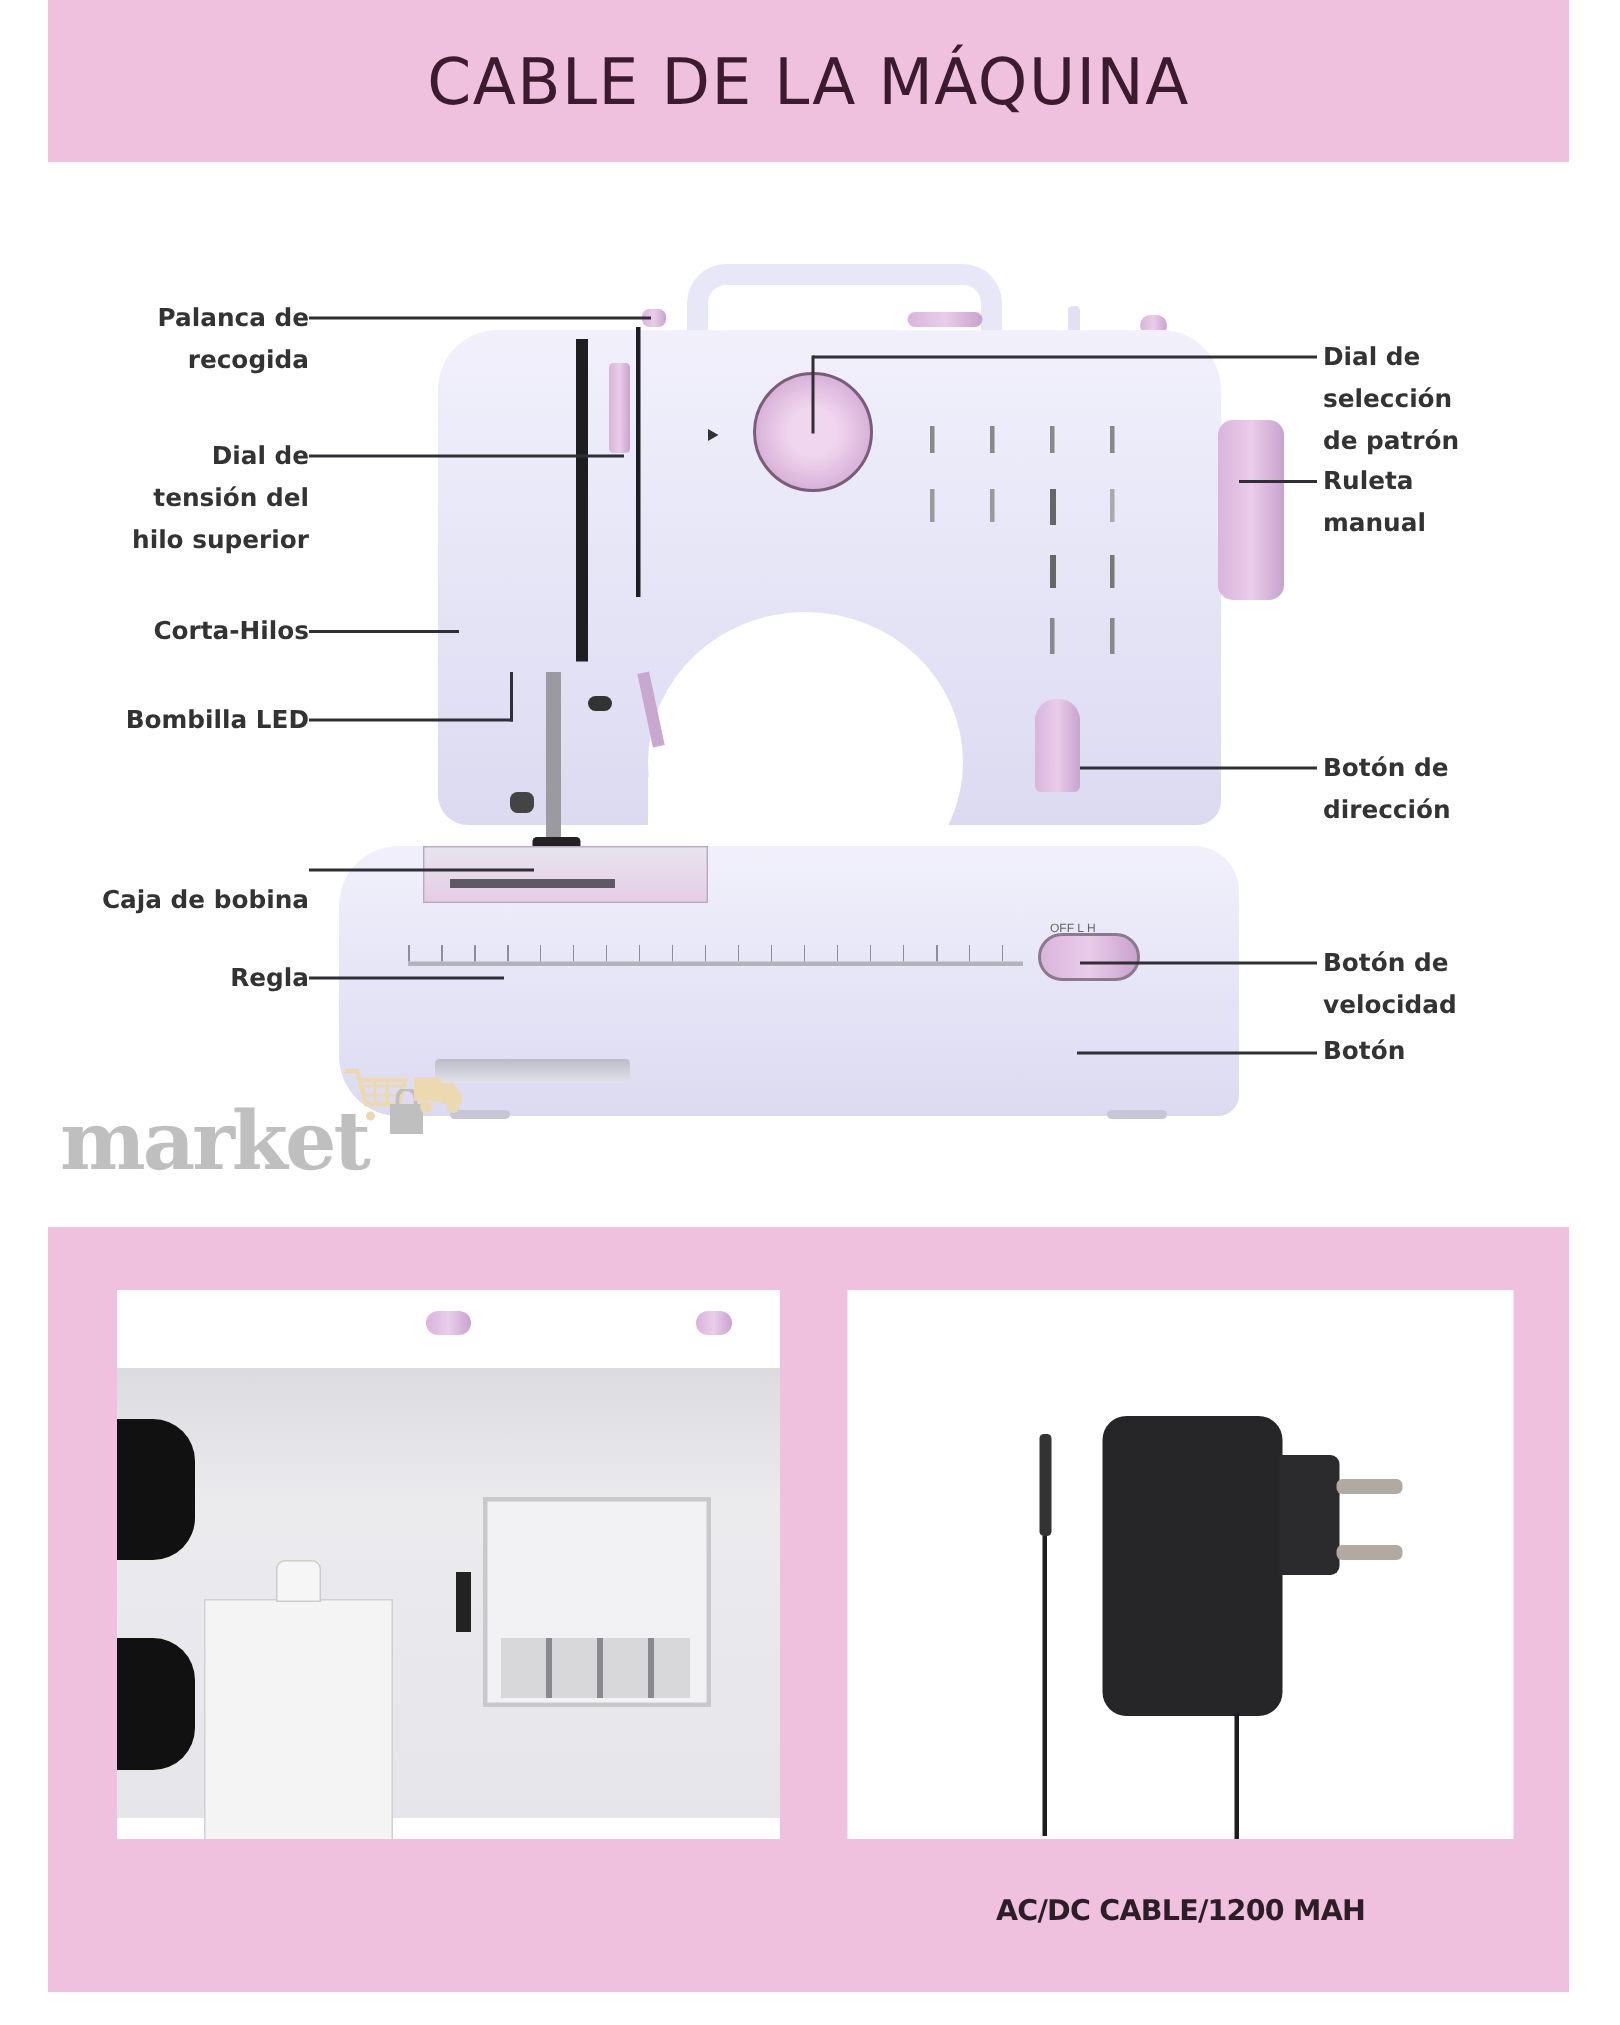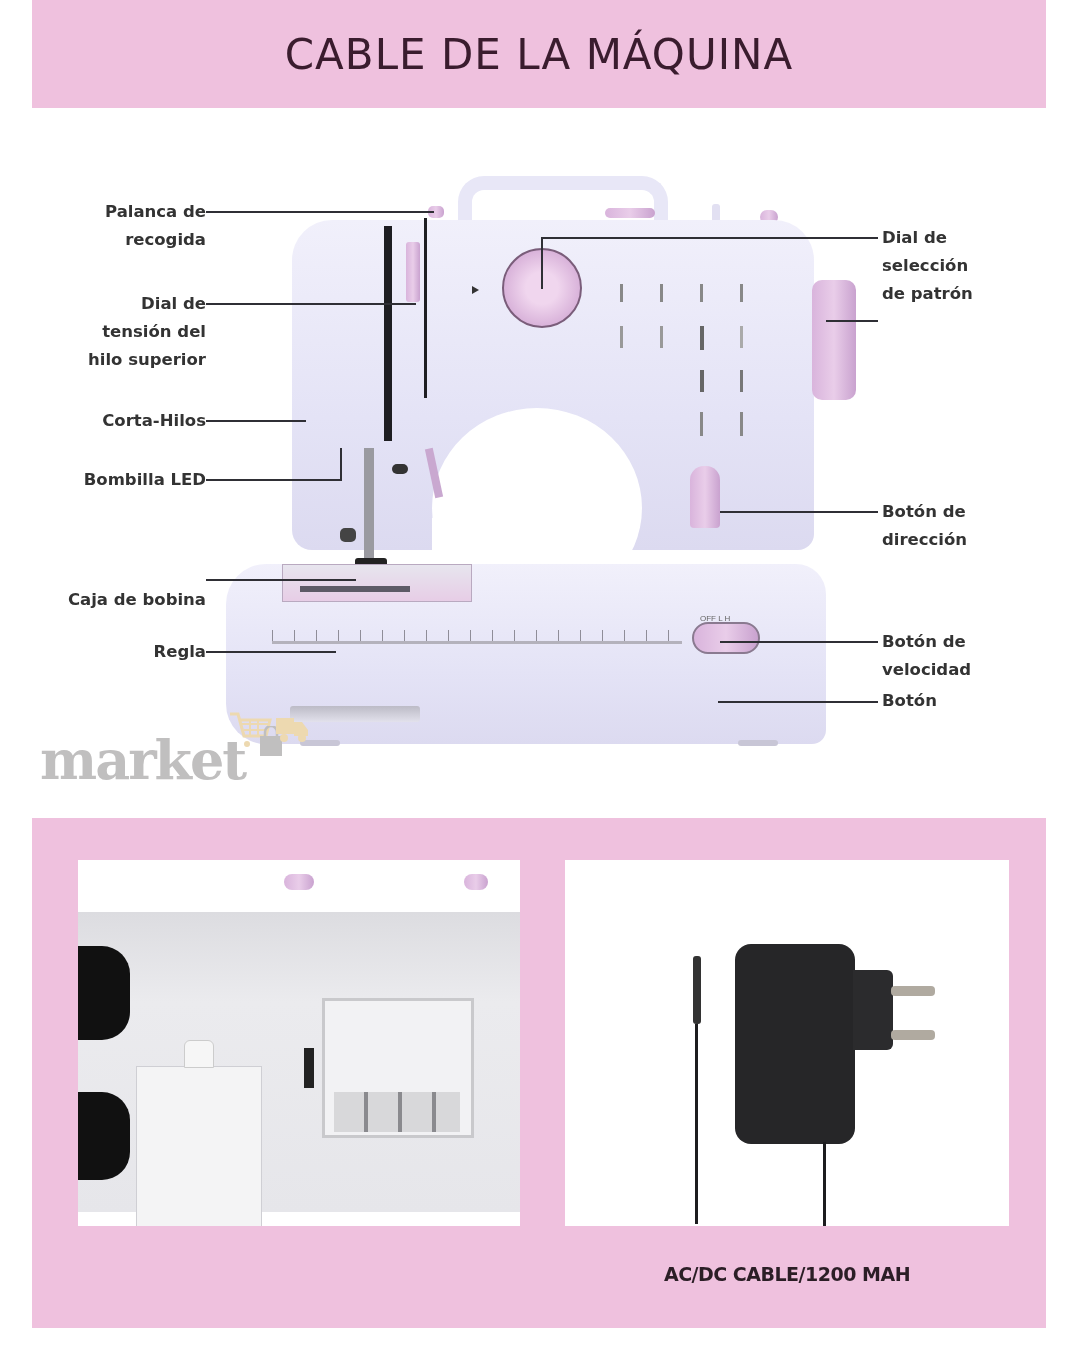--- a/index.html
+++ b/index.html
@@ -141,20 +141,22 @@
   <div class="label left" style="left:40px;top:530px;width:166px;">Regla</div>
   <div class="leader" style="left:206px;top:543px;width:130px;"></div>
 
   <div class="leader" style="left:542px;top:129px;width:336px;"></div>
   <div class="leader-v" style="left:541px;top:129px;height:52px;"></div>
   <div class="label right" style="left:882px;top:116px;width:180px;">Dial de
 selección
 de patrón</div>
 
   <div class="leader" style="left:826px;top:212px;width:52px;"></div>
+  <div class="label right" style="left:882px;top:199px;width:180px;">Ruleta
+manual</div>
 
   <div class="leader" style="left:720px;top:403px;width:158px;"></div>
   <div class="label right" style="left:882px;top:390px;width:180px;">Botón de
 dirección</div>
 
   <div class="leader" style="left:720px;top:533px;width:158px;"></div>
   <div class="label right" style="left:882px;top:520px;width:180px;">Botón de
 velocidad</div>
 
   <div class="leader" style="left:718px;top:593px;width:160px;"></div>

